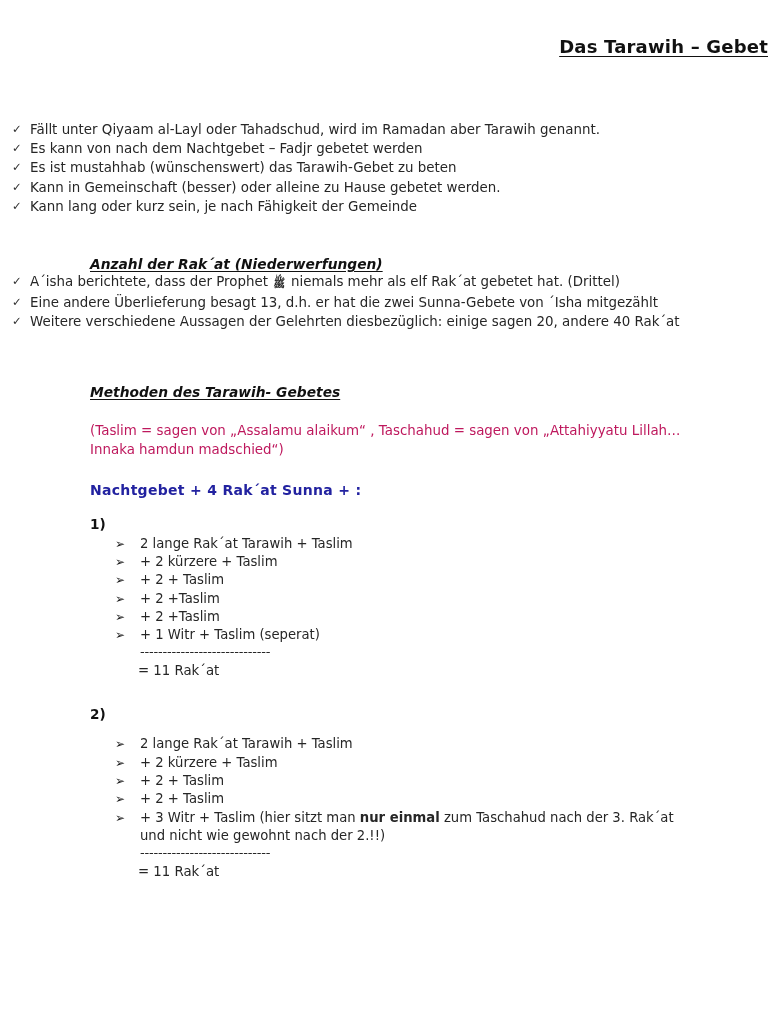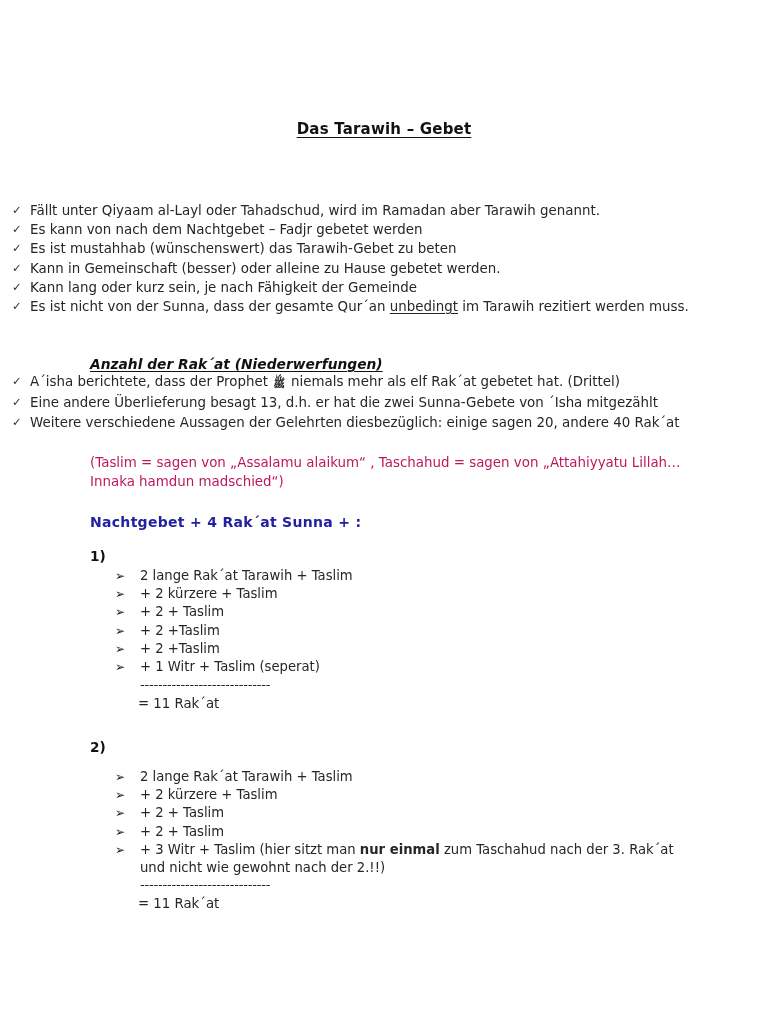--- a/index.html
+++ b/index.html
@@ -19,26 +19,26 @@
   .page {
     position: relative;
     width: 768px;
     height: 1024px;
     background: #ffffff;
     box-sizing: border-box;
   }
 
   
   .doc-title {
-    text-align: center;
-    font-weight: bold;
-    font-size: 15px;
+    text-align: right;
+    font-weight: bold;
+    font-size: 18px;
     letter-spacing: 0.2px;
     margin: 0;
-    padding-top: 120px;
+    padding-top: 36px;
     color: #111111;
   }
   .doc-title span {
     text-decoration: underline;
     text-underline-offset: 3px;
   }
 
   
   .block-intro {
     margin-top: 63px;
@@ -184,34 +184,36 @@
     <span>Das Tarawih – Gebet</span>
   </h1>
 
   <div class="block-intro">
     <ul class="check-list intro-list">
       <li><span>Fällt unter Qiyaam al-Layl oder Tahadschud, wird im Ramadan aber Tarawih genannt.</span></li>
       <li><span>Es kann von nach dem Nachtgebet – Fadjr gebetet werden</span></li>
       <li><span>Es ist mustahhab (wünschenswert) das Tarawih-Gebet zu beten</span></li>
       <li><span>Kann in Gemeinschaft (besser) oder alleine zu Hause gebetet werden.</span></li>
       <li><span>Kann lang oder kurz sein, je nach Fähigkeit der Gemeinde</span></li>
-      <li><span>Es ist nicht von der Sunna, dass der gesamte Qur´an </span><u class="under">unbedingt</u><span> im Tarawih rezitiert werden muss.</span></li>
     </ul>
   </div>
 
   <div class="section-heading heading-rakat">
     <span>Anzahl der Rak´at (Niederwerfungen)</span>
   </div>
 
   <ul class="check-list rakat-list">
     <li><span>A´isha berichtete, dass der Prophet </span><span class="salawat">ﷺ</span><span> niemals mehr als elf Rak´at gebetet hat. (Drittel)</span></li>
     <li><span>Eine andere Überlieferung besagt 13, d.h. er hat die zwei Sunna-Gebete von ´Isha mitgezählt</span></li>
     <li><span>Weitere verschiedene Aussagen der Gelehrten diesbezüglich: einige sagen 20, andere 40 Rak´at</span></li>
   </ul>
 
+  <div class="section-heading heading-methoden">
+    <span>Methoden des Tarawih- Gebetes</span>
+  </div>
 
   <div class="para">(Taslim = sagen von „Assalamu alaikum“ , Taschahud = sagen von „Attahiyyatu Lillah…Innaka hamdun madschied“)</div>
 
   <div class="blue-line">Nachtgebet + 4 Rak´at Sunna + :</div>
 
   <div class="method-group">
     <div class="method-number">1)</div>
     <ul class="arrow-list">
       <li><span>2 lange Rak´at Tarawih + Taslim</span></li>
       <li><span>+ 2 kürzere + Taslim</span></li>

